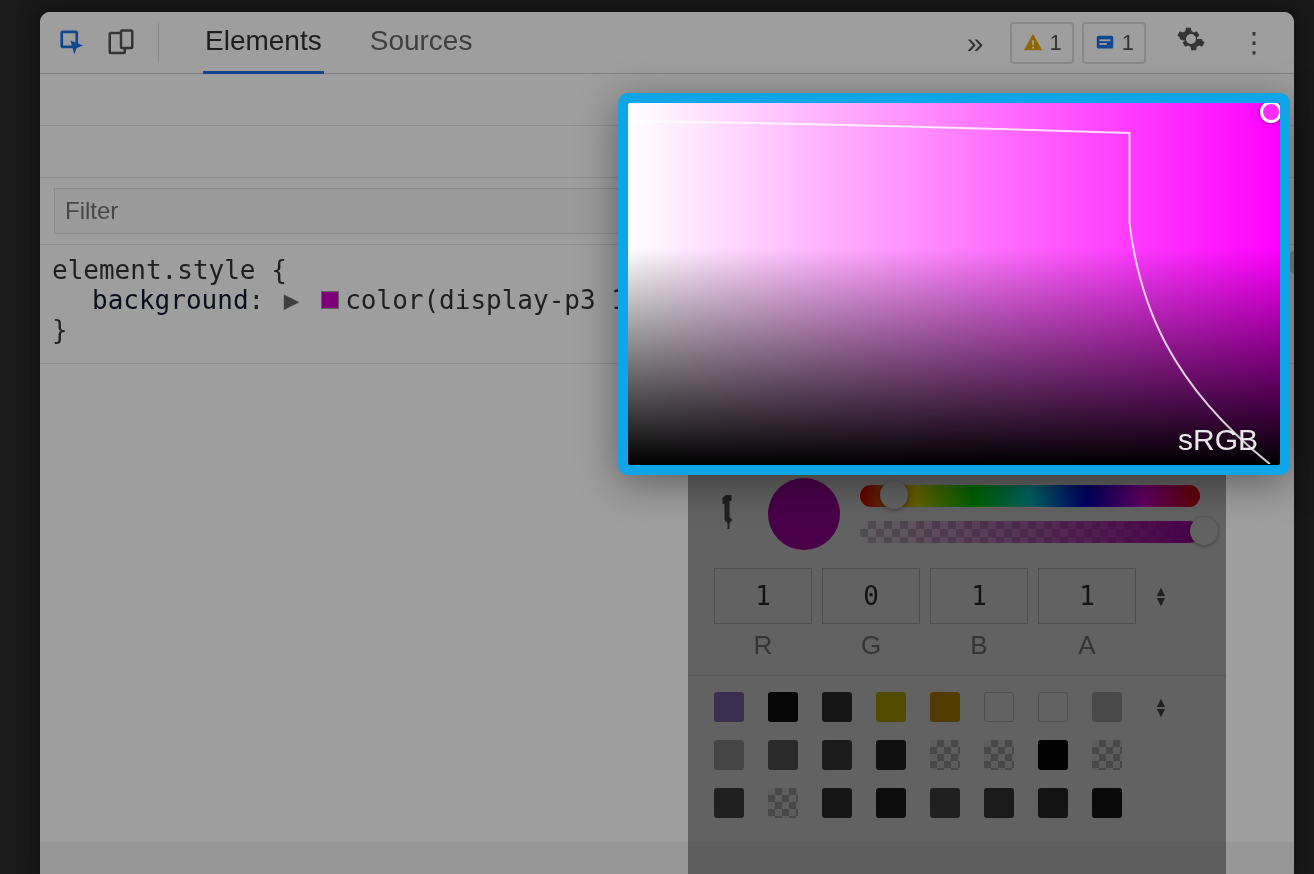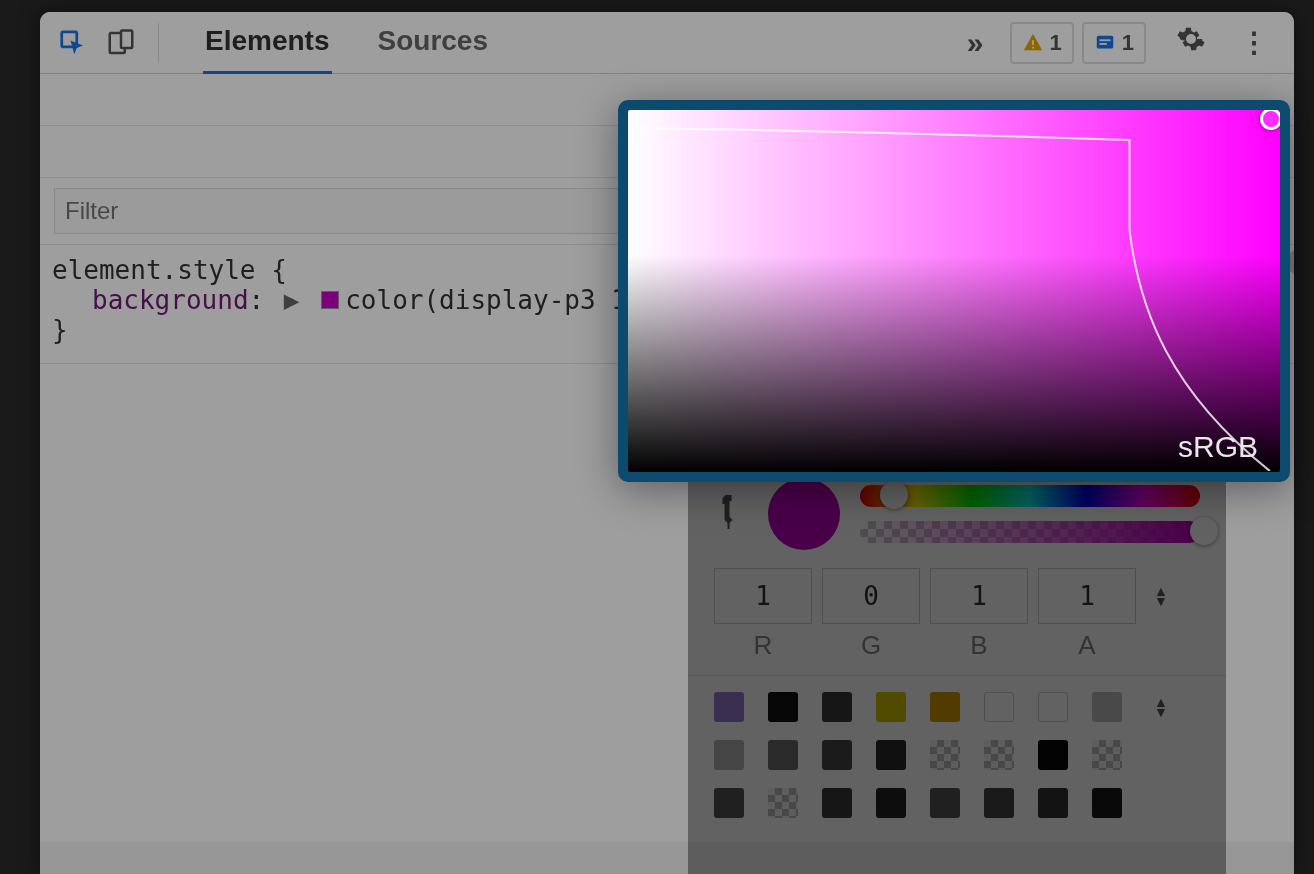--- a/index.html
+++ b/index.html
@@ -36,21 +36,20 @@
     .t-red{background:#ff5f56}.t-yellow{background:#ffbd2e}.t-green{background:#27c93f}
     .title-text { position:absolute; left:0; right:0; text-align:center; color:#bbb; font-size:16px; font-weight:500; pointer-events:none;}
     .toolbar {
       height: 62px;
       background:#fff;
       border-bottom:1px solid #d0d0d0;
       display:flex;
       align-items:center;
       padding: 0 12px;
       gap: 6px;
-      font-weight: bold;
     }
     .tool-icon{ width:42px; height:42px; display:flex; align-items:center; justify-content:center; color:#555;}
     .select-arrow{color:#1a73e8;}
     .sep{ width:1px; height:40px; background:#dedede; margin:0 10px;}
     .tabs{ display:flex; gap:44px; font-size:28px; color:#666; margin-left:28px; flex:1;}
     .tab{ padding:14px 2px; cursor:pointer;}
     .tab.active{ color:#333; border-bottom:3px solid #1a73e8;}
     .more-tabs{font-size:30px; color:#555; margin:0 20px;}
     .badges{ display:flex; gap:8px; align-items:center; margin-right:10px;}
     .badge{ display:flex; align-items:center; gap:6px; border:2px solid #ddd; border-radius:4px; padding:6px 10px; font-size:22px; color:#555;}
@@ -63,32 +62,32 @@
     .filter-row{
       padding:10px 14px; border-bottom:1px solid #e5e5e5;
     }
     .filter-input{
       width:100%; border:1px solid #ddd; font-size:24px; padding:8px 10px; color:#888; background:#fafafa;
     }
     .rule{
       padding:10px 12px 18px; border-bottom:1px solid #e5e5e5; font-family:Menlo,Consolas,monospace; font-size:26px; color:#333;
     }
     .rule .prop{ padding-left:40px;}
-    .rule .name{color:#701a75;}
+    .rule .name{color:#0f172a;}
     .rule .expand{color:#666; margin:0 4px;}
     .swatch{display:inline-block; width:18px; height:18px; background:#c800c8; vertical-align:middle; margin:0 6px 4px 2px; border:1px solid #999;}
     .dim-overlay{
       position:absolute; inset:0; background:rgba(0,0,0,0.38);
     }
     
     .picker{
       position:absolute;
-      left:618px; top:100px;
+      left:618px; top:93px;
       width:672px;
-      background:#0c4a6e;
+      background:#0ea5e9;
       border-radius:10px;
       display:flex; flex-direction:column;
       box-shadow: 0 8px 40px rgba(0,0,0,0.4);
       overflow:visible;
     }
     .spectrum{
       margin:10px;
       height:362px;
       position:relative;
       border-radius:2px;

